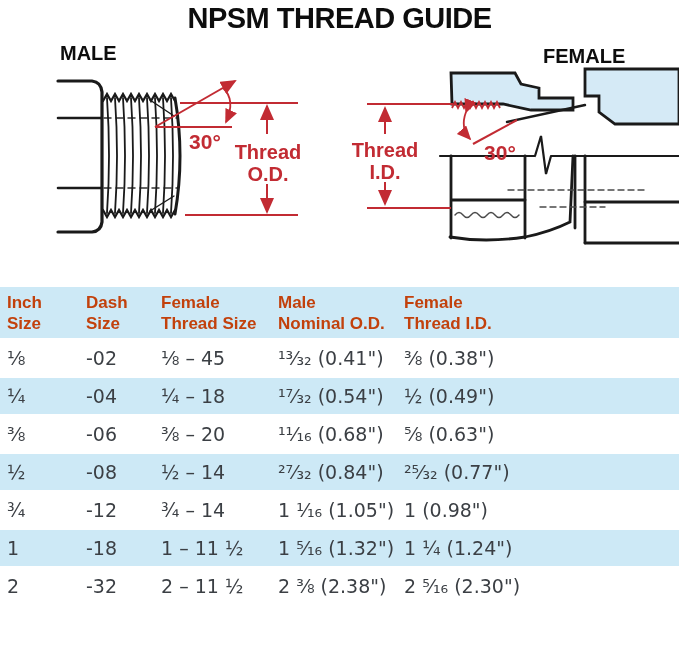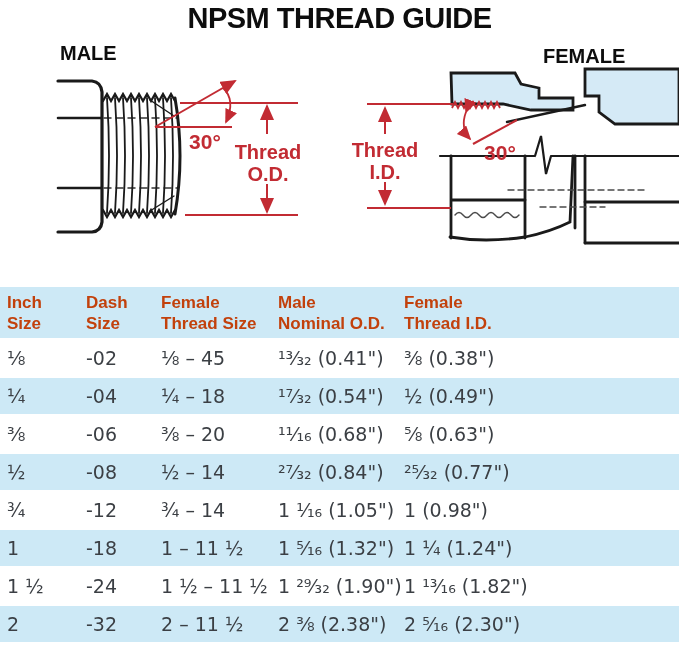--- a/index.html
+++ b/index.html
@@ -198,27 +198,20 @@
       <td>1 (0.98")</td>
     </tr>
     <tr>
       <td>1</td>
       <td>-18</td>
       <td>1 – 11 ½</td>
       <td>1 ⁵⁄₁₆ (1.32")</td>
       <td>1 ¼ (1.24")</td>
     </tr>
     <tr>
-      <td>1 ½</td>
-      <td>-24</td>
-      <td>1 ½ – 11 ½</td>
-      <td>1 ²⁹⁄₃₂ (1.90")</td>
-      <td>1 ¹³⁄₁₆ (1.82")</td>
-    </tr>
-    <tr>
       <td>2</td>
       <td>-32</td>
       <td>2 – 11 ½</td>
       <td>2 ⅜ (2.38")</td>
       <td>2 ⁵⁄₁₆ (2.30")</td>
     </tr>
   </tbody>
 </table>
 
 </body></html>

